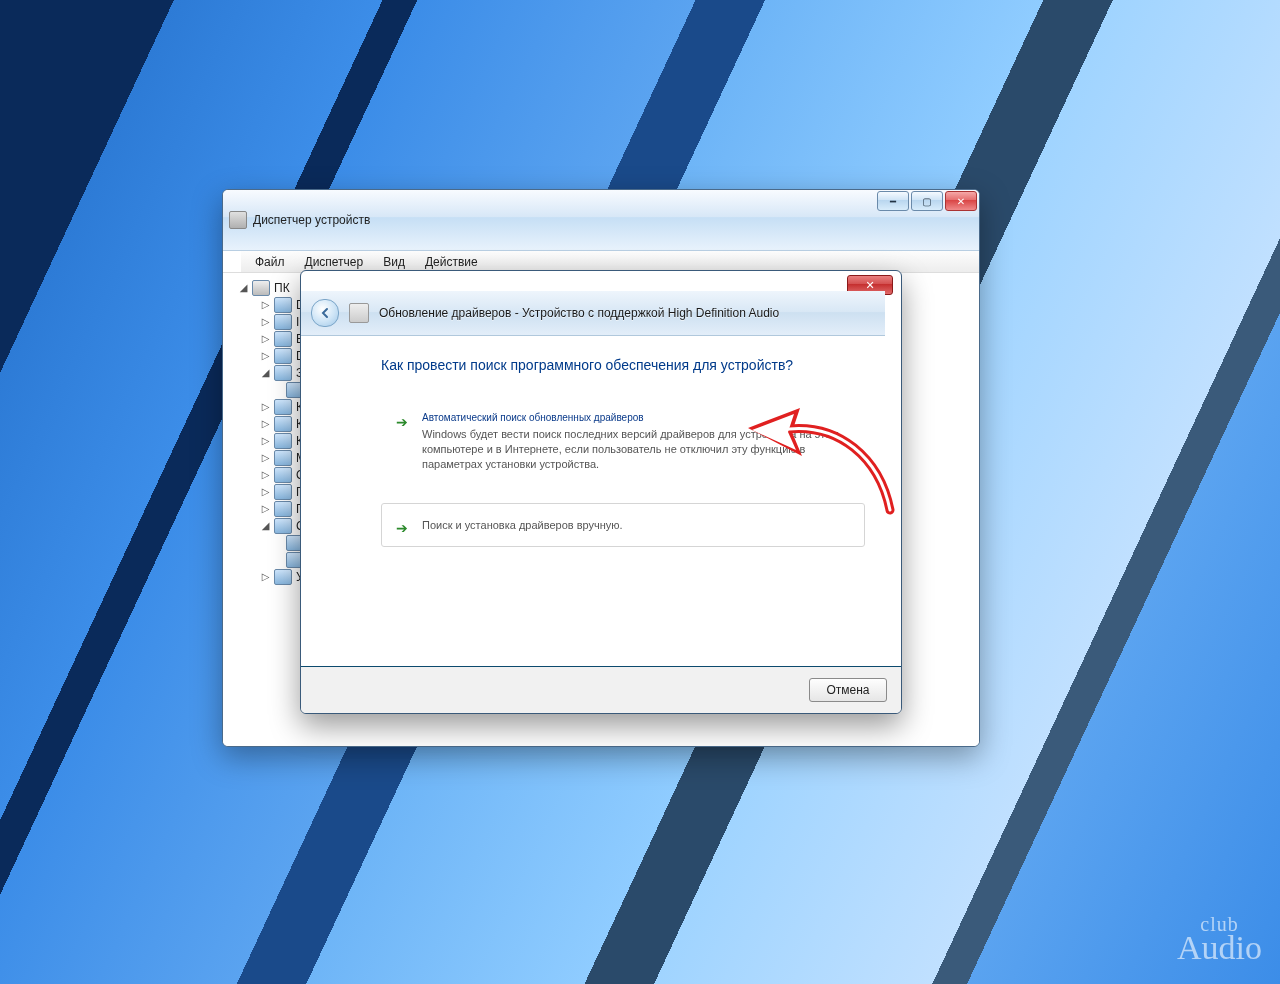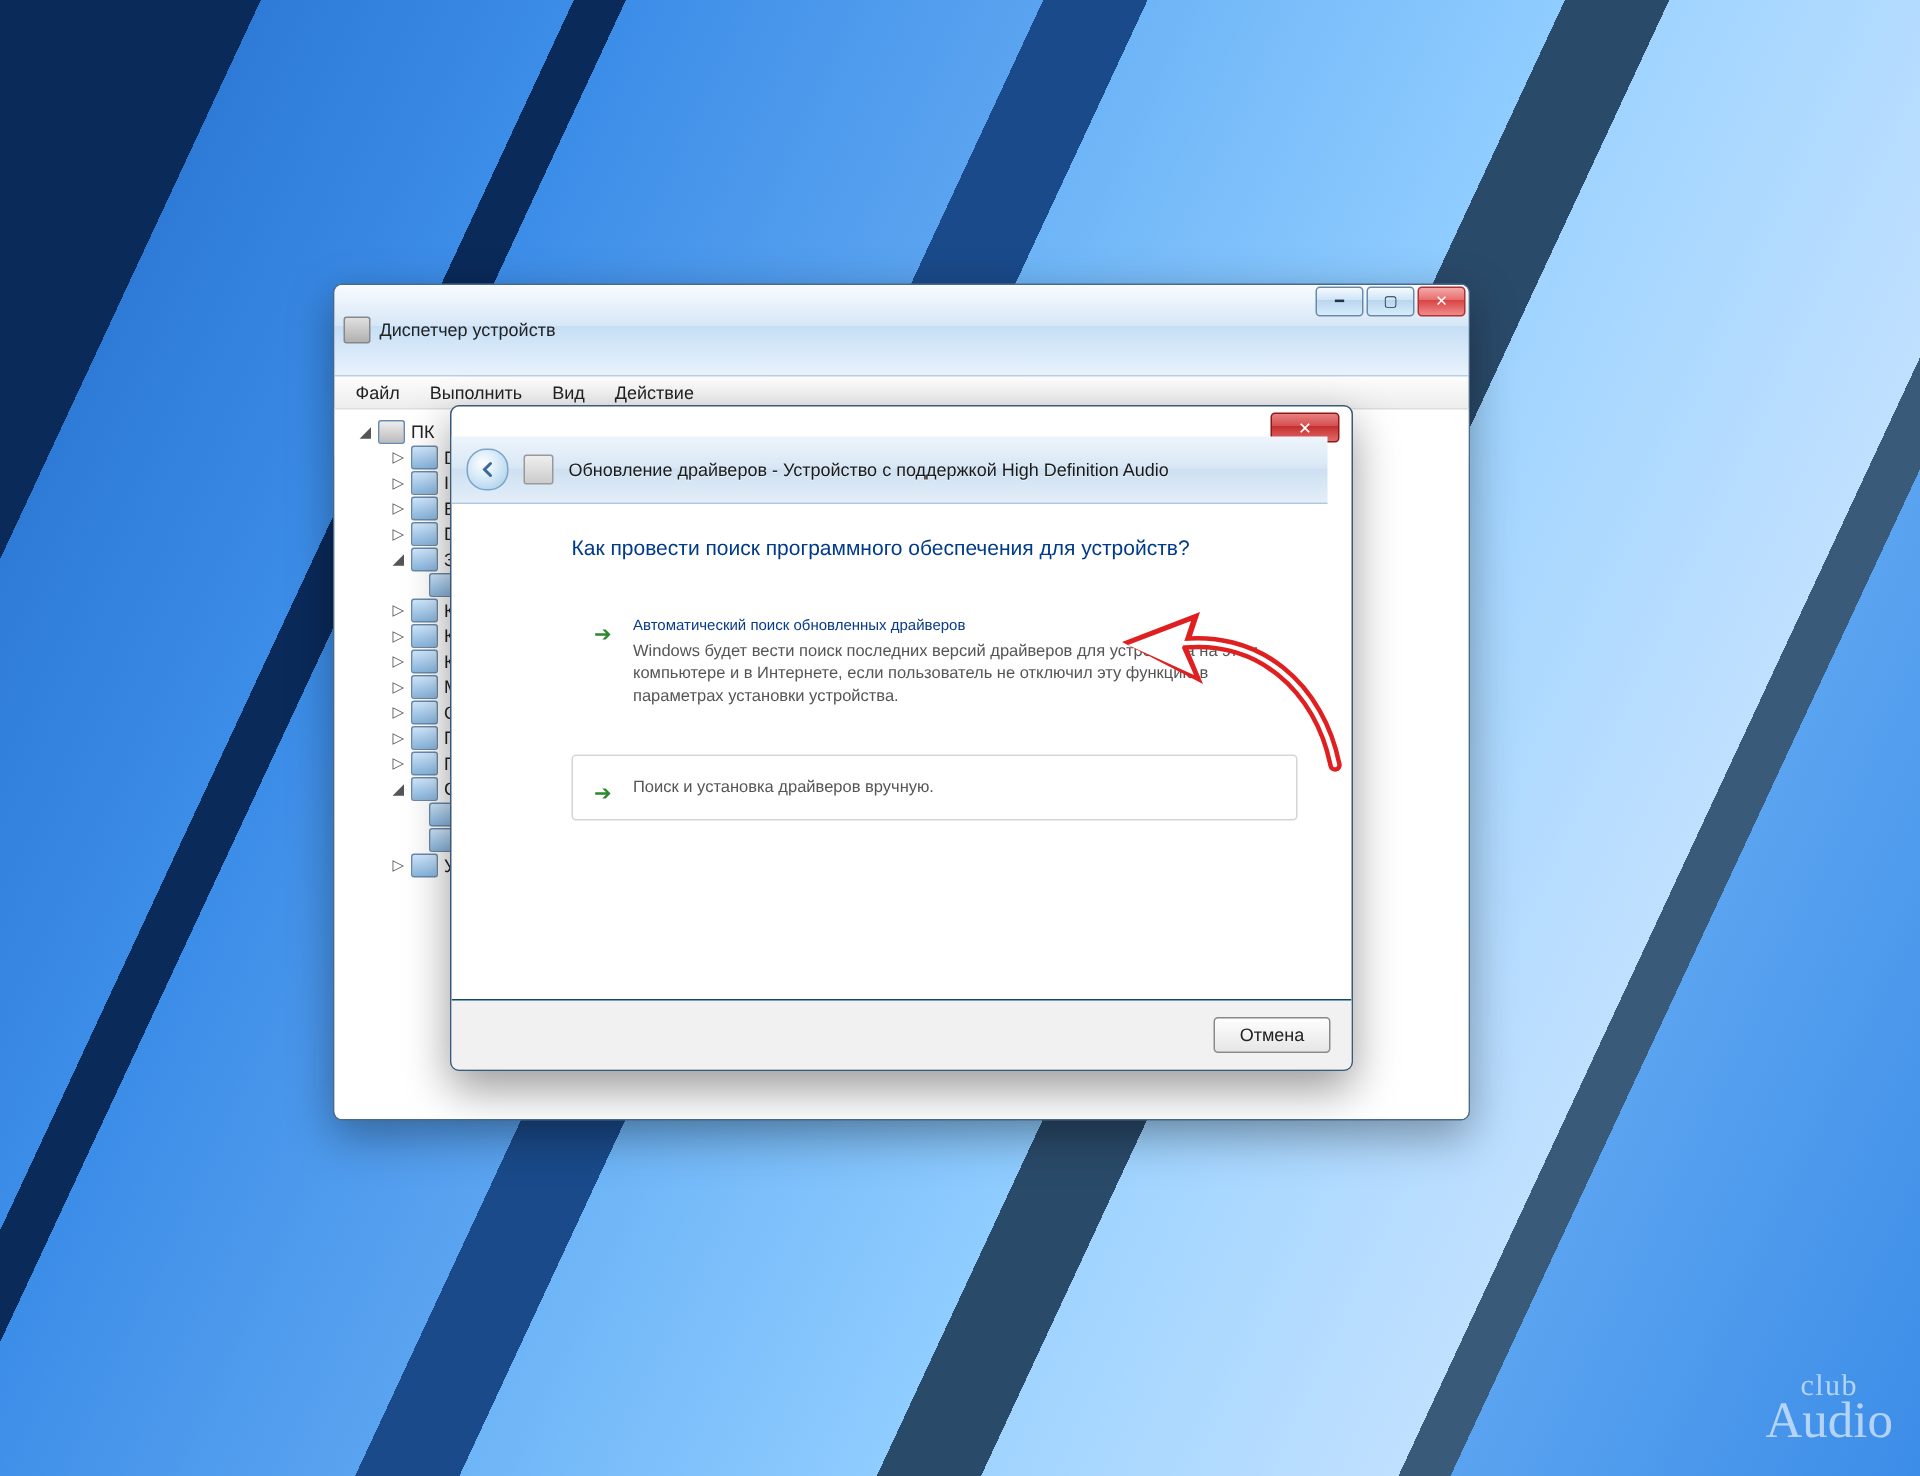--- a/index.html
+++ b/index.html
@@ -80,20 +80,21 @@
     border-color: #a33; color: #fff;
   }
 
   .menubar {
     height: 22px;
     background: linear-gradient(#fdfdfd,#ececec);
     border-bottom: 1px solid #c8c8c8;
     display: flex;
     align-items: center;
     padding: 0 4px;
+    margin-left: 18px;
   }
   .menubar .menu-item {
     padding: 2px 10px;
     cursor: pointer;
     color: #222;
   }
 
   .toolbar {
     height: 30px;
     background: linear-gradient(#f6f6f6,#e6e6e6);
@@ -295,21 +296,21 @@
       <div class="title">Диспетчер устройств</div>
       <div class="win-btns">
         <div class="win-btn">━</div>
         <div class="win-btn">▢</div>
         <div class="win-btn close">✕</div>
       </div>
     </div>
 
     <div class="menubar">
       <div class="menu-item">Файл</div>
-      <div class="menu-item">Выполнить</div>
+      <div class="menu-item">Диспетчер</div>
       <div class="menu-item">Вид</div>
       <div class="menu-item">Действие</div>
     </div>
 
     <div class="toolbar">
       <div class="tool-btn">
           <svg viewBox="0 0 16 16">
             <path d="M10 3 L5 8 L10 13" fill="none" stroke="#888" stroke-width="2"></path>
           </svg>
         </div>

